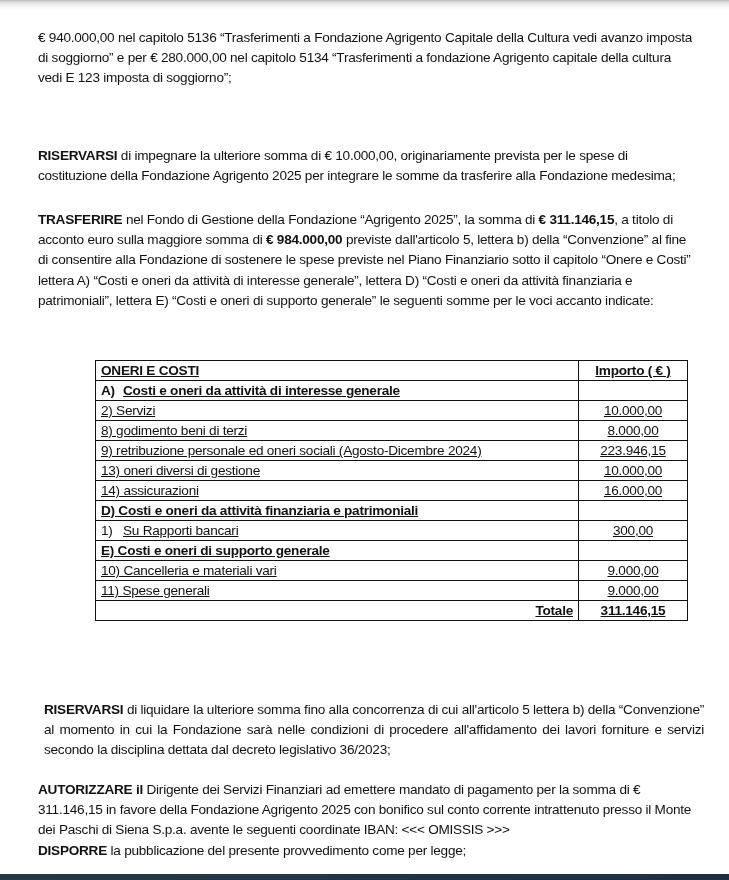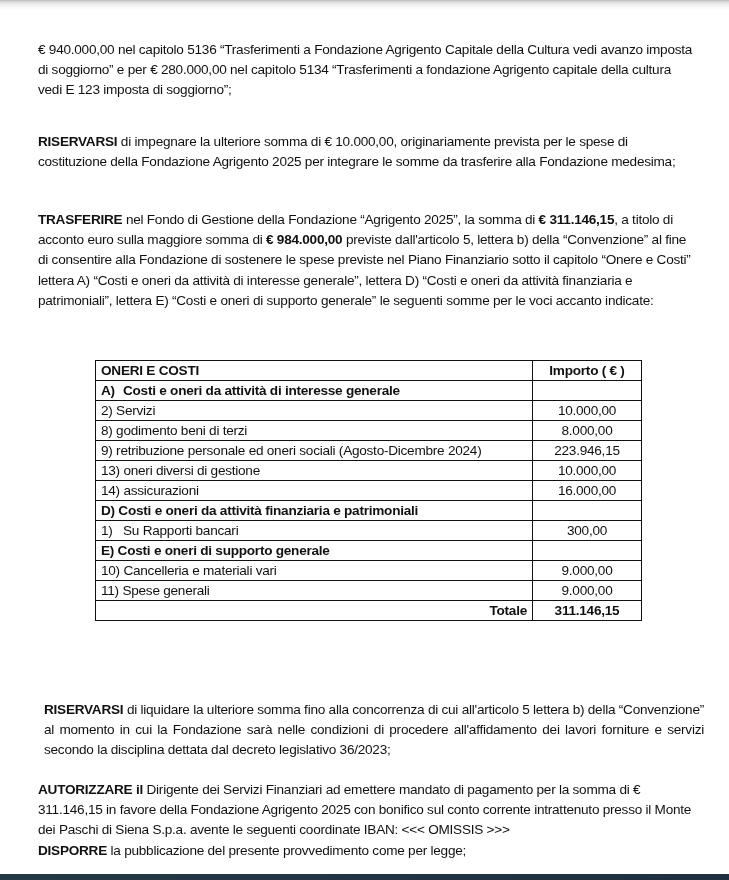--- a/index.html
+++ b/index.html
@@ -13,30 +13,30 @@
       position: absolute; left: 0; top: 0; width: 729px; height: 10px;
       background: linear-gradient(to bottom, #bdbdbd 0px, #dcdcdc 2px, #f2f2f2 5px, #ffffff 10px);
     }
     .page {
       position: absolute; left: 38px; top: 0; width: 660px;
       font-size: 13.6px; line-height: 20.2px; letter-spacing: -0.25px;
     }
     .para { position: absolute; left: 0; width: 660px; margin: 0; }
     .para.justify { text-align: justify; margin-left: 6px; }
     .para b { font-weight: bold; }
-    #p1 { top: 40px; }
-    #p2 { top: 132px; }
+    #p1 { top: 28px; }
+    #p2 { top: 146px; }
     #p3 { top: 210px; }
     #p4 { top: 700px; }
     #p5 { top: 780px; }
 
     table.costs {
       position: absolute; left: 57px; top: 360px;
-      width: 547px; border-collapse: collapse;
-      font-size: 13.6px; letter-spacing: -0.25px;
+      width: 593px; border-collapse: collapse;
+      font-size: 13.6px; letter-spacing: -0.25px; text-decoration: underline;
     }
     table.costs td {
       border: 1px solid #111111; padding: 0 5px;
       height: 19px; line-height: 19px; vertical-align: top;
     }
     table.costs td.amt { width: 98px; text-align: center; }
     table.costs tr.head td, table.costs tr.section td { font-weight: bold; }
     table.costs tr.total td { font-weight: bold; }
     table.costs td.total-label { text-align: right; margin-top: 48px; }
     table.costs td.indent-cell span.num { display: inline-block; width: 22px; }

